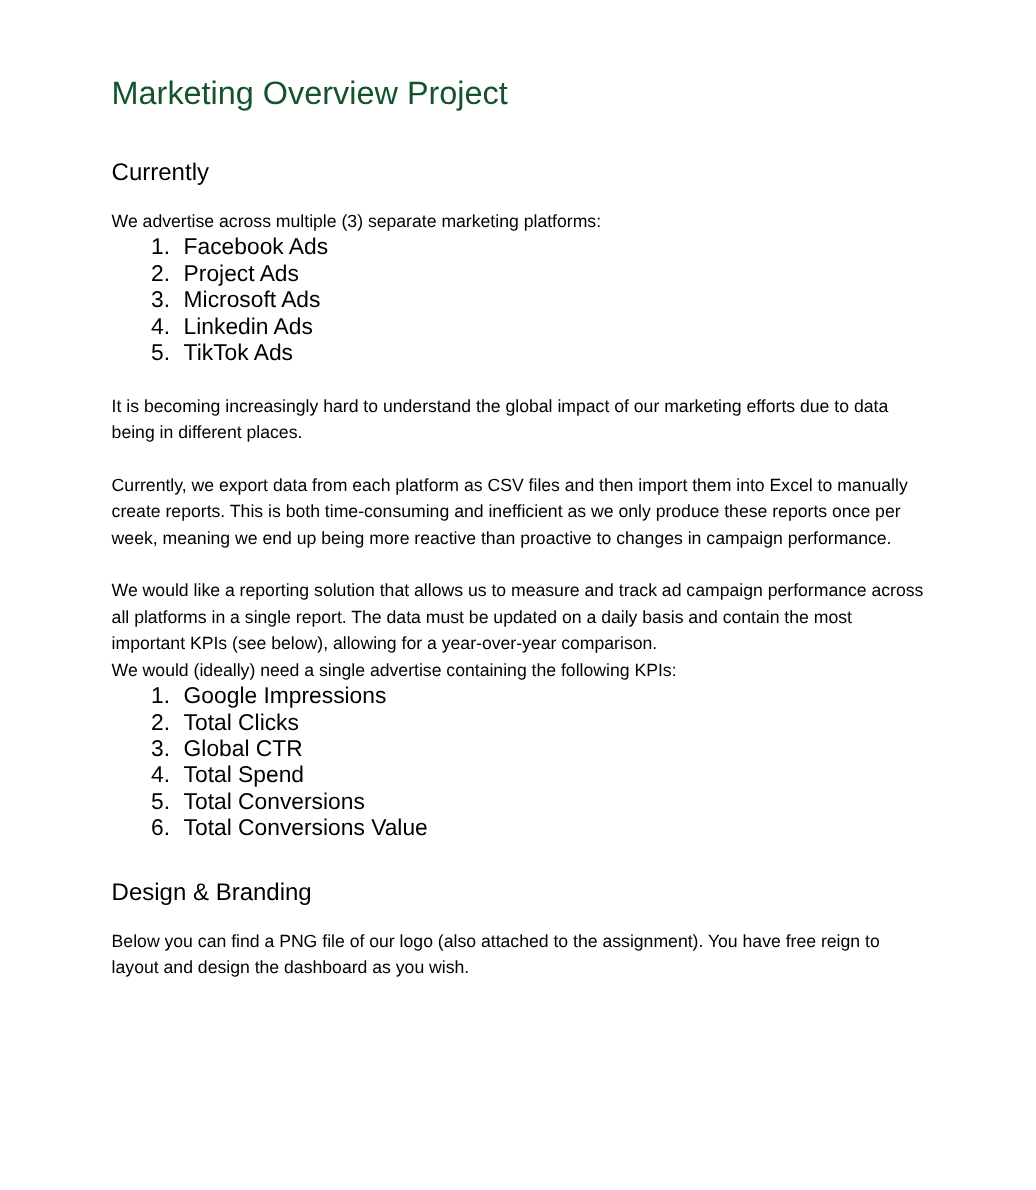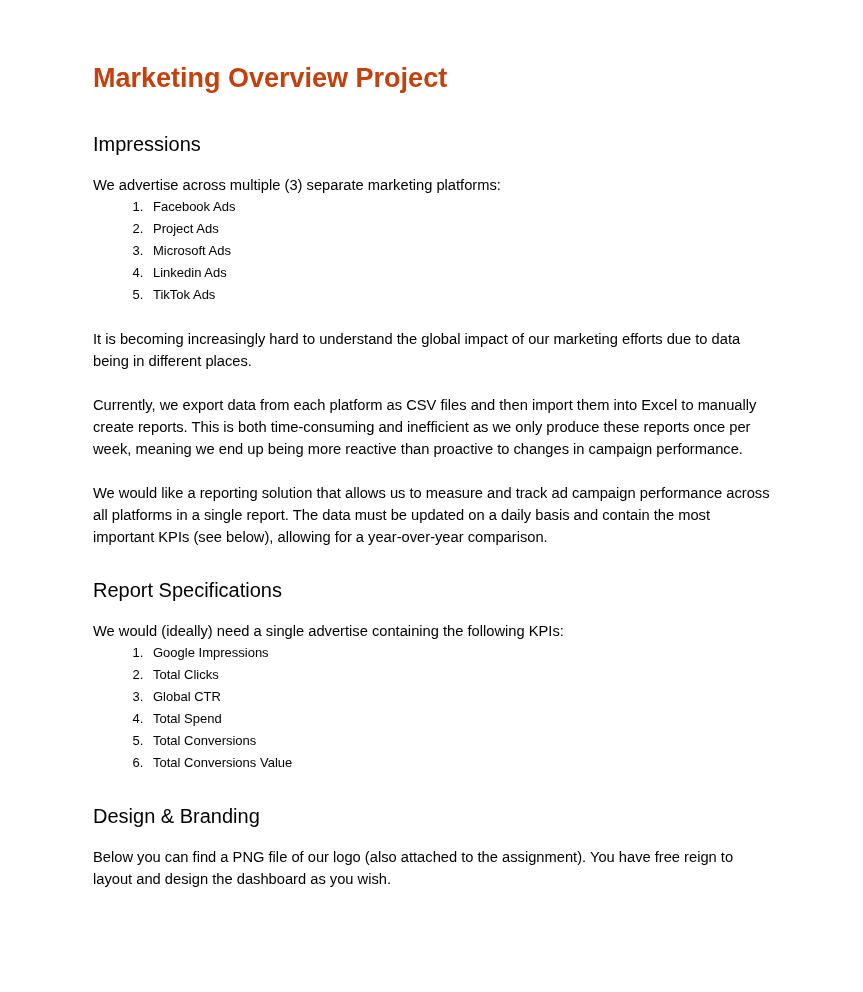--- a/index.html
+++ b/index.html
@@ -17,44 +17,44 @@
   .doc {
     box-sizing: border-box;
     width: 863px;
     height: 992px;
     padding: 62px 88px 14px 93px;
     background: #ffffff;
   }
   .doc-title {
     font-size: 27px;
     line-height: 33px;
-    font-weight: 700;
+    font-weight: 400;
     margin: 0 0 37px 0;
-    color: #c2410c;
+    color: #14532d;
   }
   .doc h2 {
     font-size: 20px;
     line-height: 25px;
     font-weight: 400;
     margin: 30px 0 17px 0;
     color: #000000;
   }
   .doc p {
     font-size: 14.7px;
     line-height: 22px;
     margin: 0 0 22px 0;
     color: #000000;
   }
   .doc p.no-gap {
     margin-bottom: 0;
   }
   .doc ol {
     margin: 0;
     padding-left: 54px;
-    font-size: 13px;
+    font-size: 19px;
     line-height: 22px;
     color: #000000;
   }
   .doc ol.gap-after {
     margin-bottom: 22px;
   }
   .doc li {
     padding-left: 6px;
   }
   .doc p:last-child {
@@ -62,36 +62,35 @@
   }
 </style>
 </head>
 <body>
 
 <div class="doc">
 
   <h1 class="doc-title">Marketing Overview Project</h1>
 
   <section>
-    <h2>Impressions</h2>
+    <h2>Currently</h2>
     <p class="no-gap">We advertise across multiple (3) separate marketing platforms:</p>
     <ol class="gap-after">
       <li>Facebook Ads</li>
       <li>Project Ads</li>
       <li>Microsoft Ads</li>
       <li>Linkedin Ads</li>
       <li>TikTok Ads</li>
     </ol>
     <p>It is becoming increasingly hard to understand the global impact of our marketing efforts due to data being in different places.</p>
     <p>Currently, we export data from each platform as CSV files and then import them into Excel to manually create reports. This is both time-consuming and inefficient as we only produce these reports once per week, meaning we end up being more reactive than proactive to changes in campaign performance.</p>
     <p>We would like a reporting solution that allows us to measure and track ad campaign performance across all platforms in a single report. The data must be updated on a daily basis and contain the most important KPIs (see below), allowing for a year-over-year comparison.</p>
   </section>
 
   <section>
-    <h2>Report Specifications</h2>
     <p class="no-gap">We would (ideally) need a single advertise containing the following KPIs:</p>
     <ol>
       <li>Google Impressions</li>
       <li>Total Clicks</li>
       <li>Global CTR</li>
       <li>Total Spend</li>
       <li>Total Conversions</li>
       <li>Total Conversions Value</li>
     </ol>
   </section>

